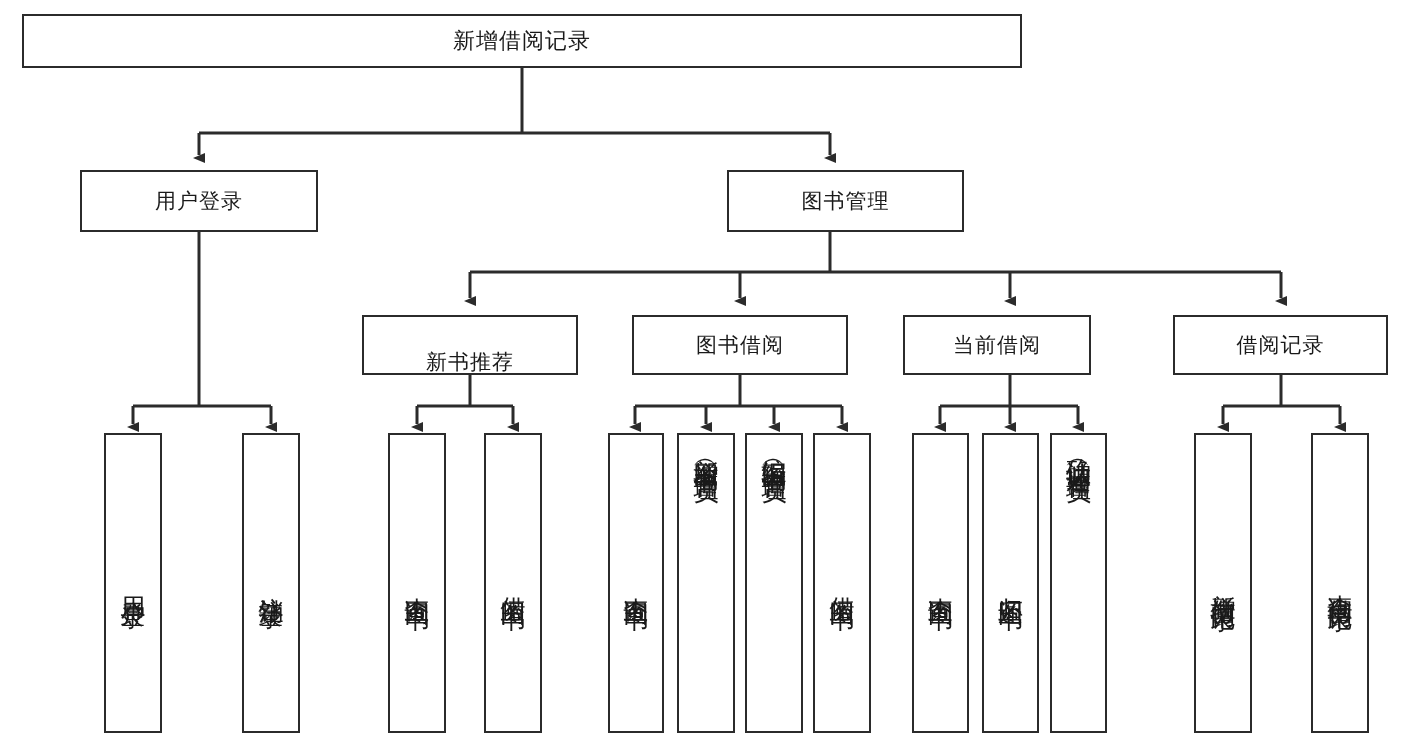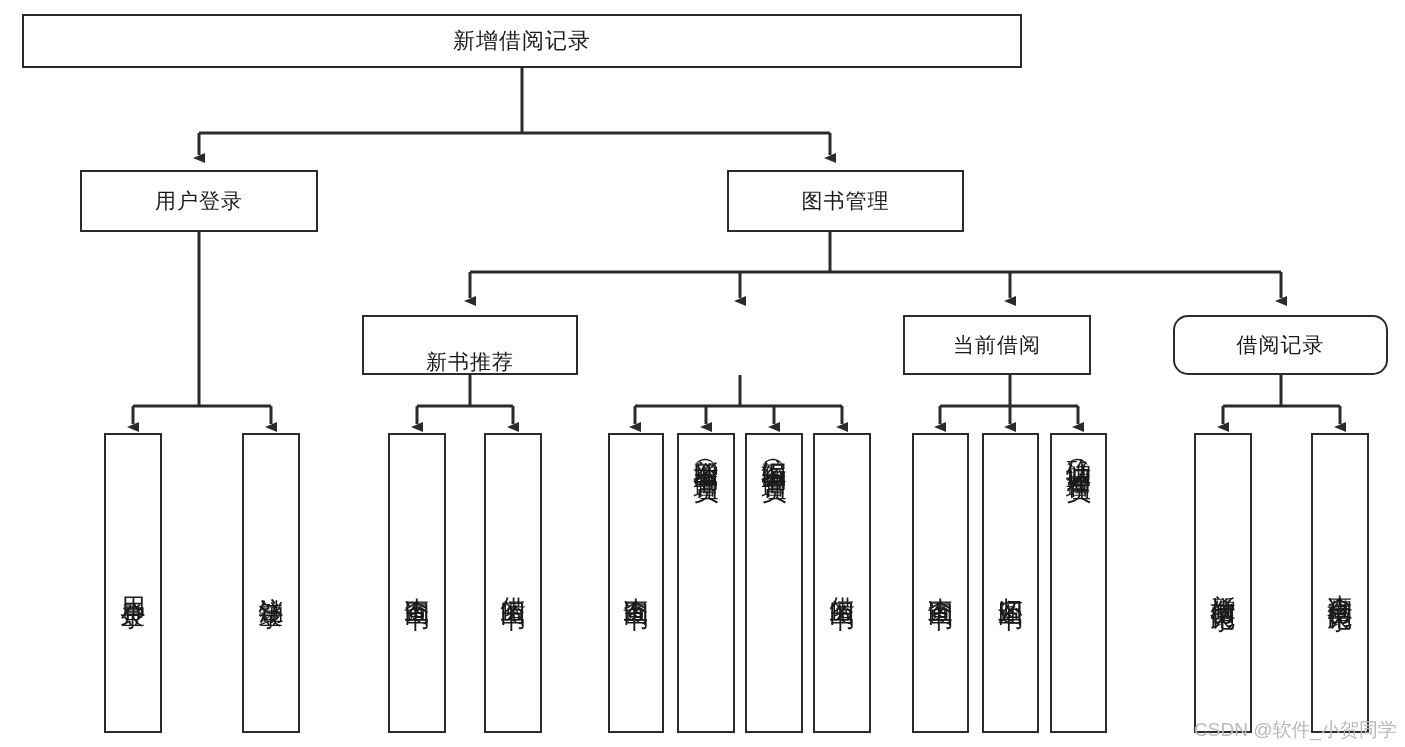--- a/index.html
+++ b/index.html
@@ -143,24 +143,27 @@
   <div class="node h" style="left:80px; top:170px; width:238px; height:62px;">
     <span class="label">用户登录</span>
   </div>
   <div class="node h" style="left:711px; top:170px; width:237px; height:62px;margin-left:16px;">
     <span class="label">图书管理</span>
   </div>
 
   <div class="node h" style="left:362px; top:315px; width:216px; height:60px;align-items:flex-end;">
     <span class="label">新书推荐</span>
   </div>
+  <div class="node h" style="left:632px; top:315px; width:216px; height:60px;">
+    <span class="label">图书借阅</span>
+  </div>
   <div class="node h" style="left:903px; top:315px; width:188px; height:60px;">
     <span class="label">当前借阅</span>
   </div>
-  <div class="node h" style="left:1173px; top:315px; width:215px; height:60px;border-radius:15px;">
+  <div class="node h" style="left:1173px; top:315px; width:215px; height:60px;">
     <span class="label">借阅记录</span>
   </div>
 
   <div class="node v centered" style="left:104px; top:433px; width:58px; height:300px;">
     <span class="label">用户登录</span>
   </div>
   <div class="node v centered" style="left:242px; top:433px; width:58px; height:300px;">
     <span class="label">注销登录</span>
   </div>
 
@@ -194,15 +197,14 @@
     <span class="label">确认归还（管理员）</span>
   </div>
 
   <div class="node v centered" style="left:1194px; top:433px; width:58px; height:300px;">
     <span class="label">新增借阅记录</span>
   </div>
   <div class="node v centered" style="left:1311px; top:433px; width:58px; height:300px;">
     <span class="label">查询借阅记录</span>
   </div>
 
-  <div class="watermark">CSDN @软件_小贺同学</div>
 
 </div>
 
 </body></html>

